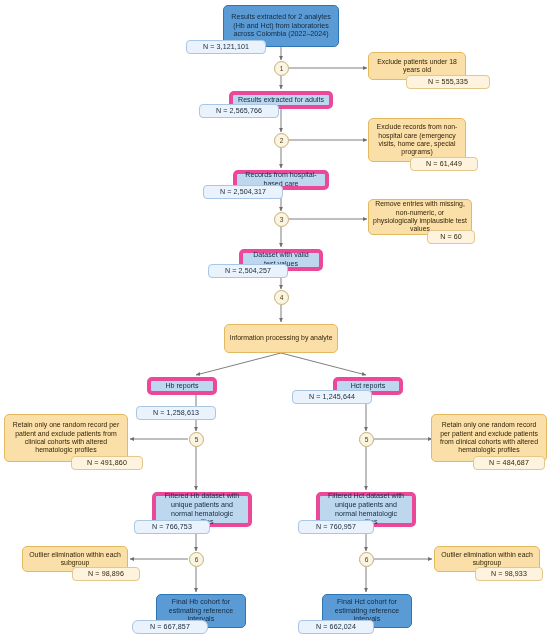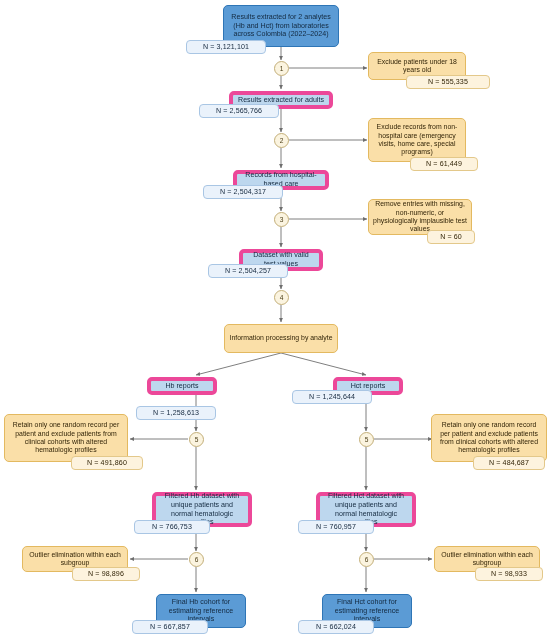--- a/index.html
+++ b/index.html
@@ -209,21 +209,21 @@
   <div class="step" style="left:189px;top:552px;">6</div>
 
   <div class="node orange" style="left:22px;top:546px;width:106px;height:26px;">
     <span>Outlier elimination within each subgroup</span>
   </div>
   <div class="nchip orange" style="left:72px;top:567px;width:68px;height:14px;">N = 98,896</div>
 
   <div class="node blue-dark" style="left:156px;top:594px;width:90px;height:34px;">
     <span>Final Hb cohort for estimating reference intervals</span>
   </div>
-  <div class="nchip blue" style="left:132px;top:620px;width:76px;height:14px;">N = 667,857</div>
+  <div class="nchip blue" style="left:132px;top:620px;width:76px;height:14px;border-radius:6px;">N = 667,857</div>
 
   <div class="node blue-light" style="left:333px;top:377px;width:70px;height:18px;">
     <span>Hct reports</span>
   </div>
   <div class="nchip blue" style="left:292px;top:390px;width:80px;height:14px;">N = 1,245,644</div>
 
   <div class="step" style="left:359px;top:432px;">5</div>
 
   <div class="node orange" style="left:431px;top:414px;width:116px;height:48px;">
     <span>Retain only one random record per patient and exclude patients from clinical cohorts with altered hematologic profiles</span>

